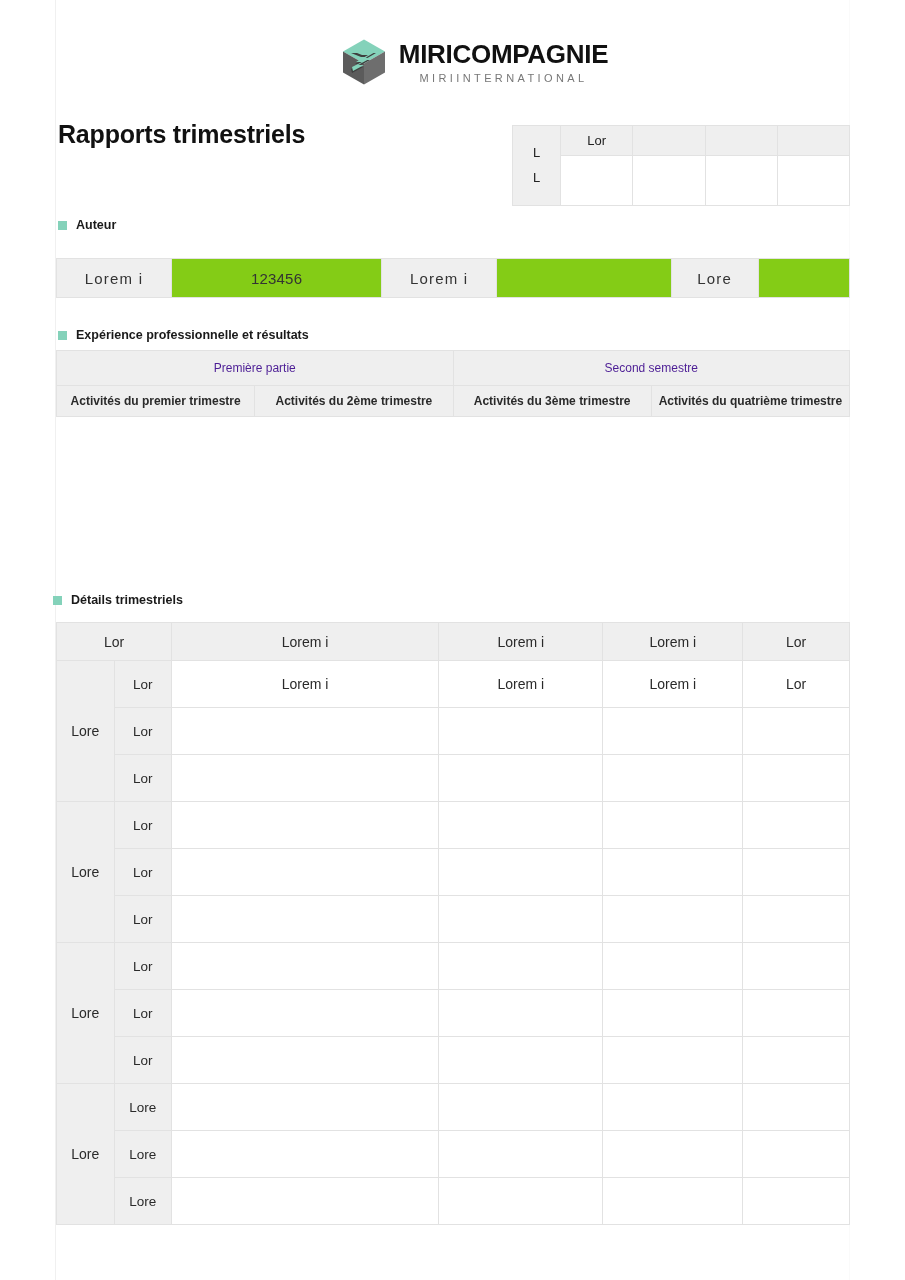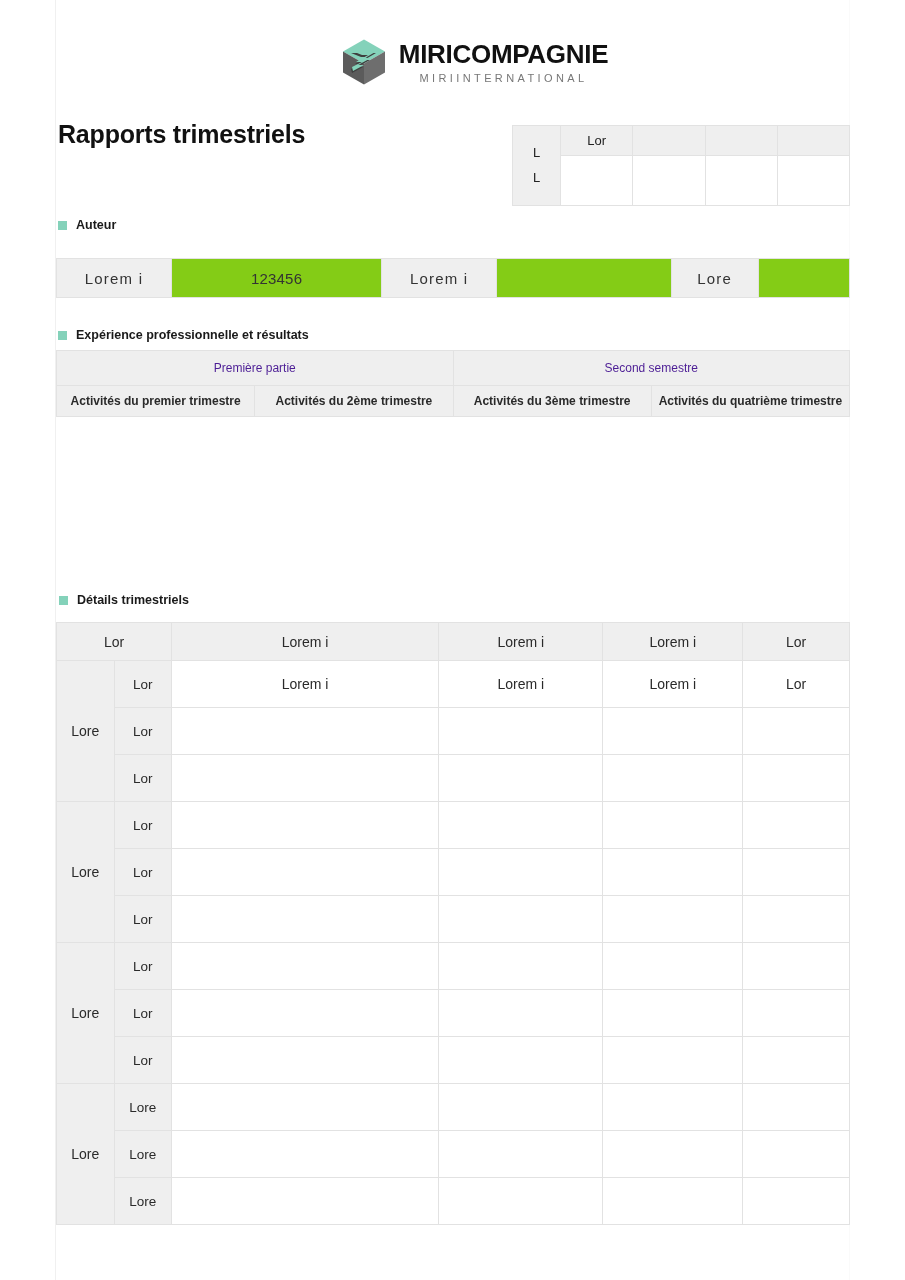--- a/index.html
+++ b/index.html
@@ -304,21 +304,21 @@
     </tr>
     <tr>
       <th class="sub" style="width:25%">Activités du premier trimestre</th>
       <th class="sub" style="width:25%">Activités du 2ème trimestre</th>
       <th class="sub" style="width:25%">Activités du 3ème trimestre</th>
       <th class="sub" style="width:25%">Activités du quatrième trimestre</th>
     </tr>
   </tbody>
     </table>
 
-  <div class="sec-head" style="left:47px; top:593px;padding-left:12px;">
+  <div class="sec-head" style="left:41px; top:593px;padding-left:12px;">
     <span class="sec-bullet"></span>
     <span>Détails trimestriels</span>
   </div>
 
   <table class="det-table">
     <tbody>
         <tr>
       <th colspan="2" style="width:14%">Lor</th>
       <th style="width:32.5%">Lorem i</th>
       <th style="width:20%">Lorem i</th>

